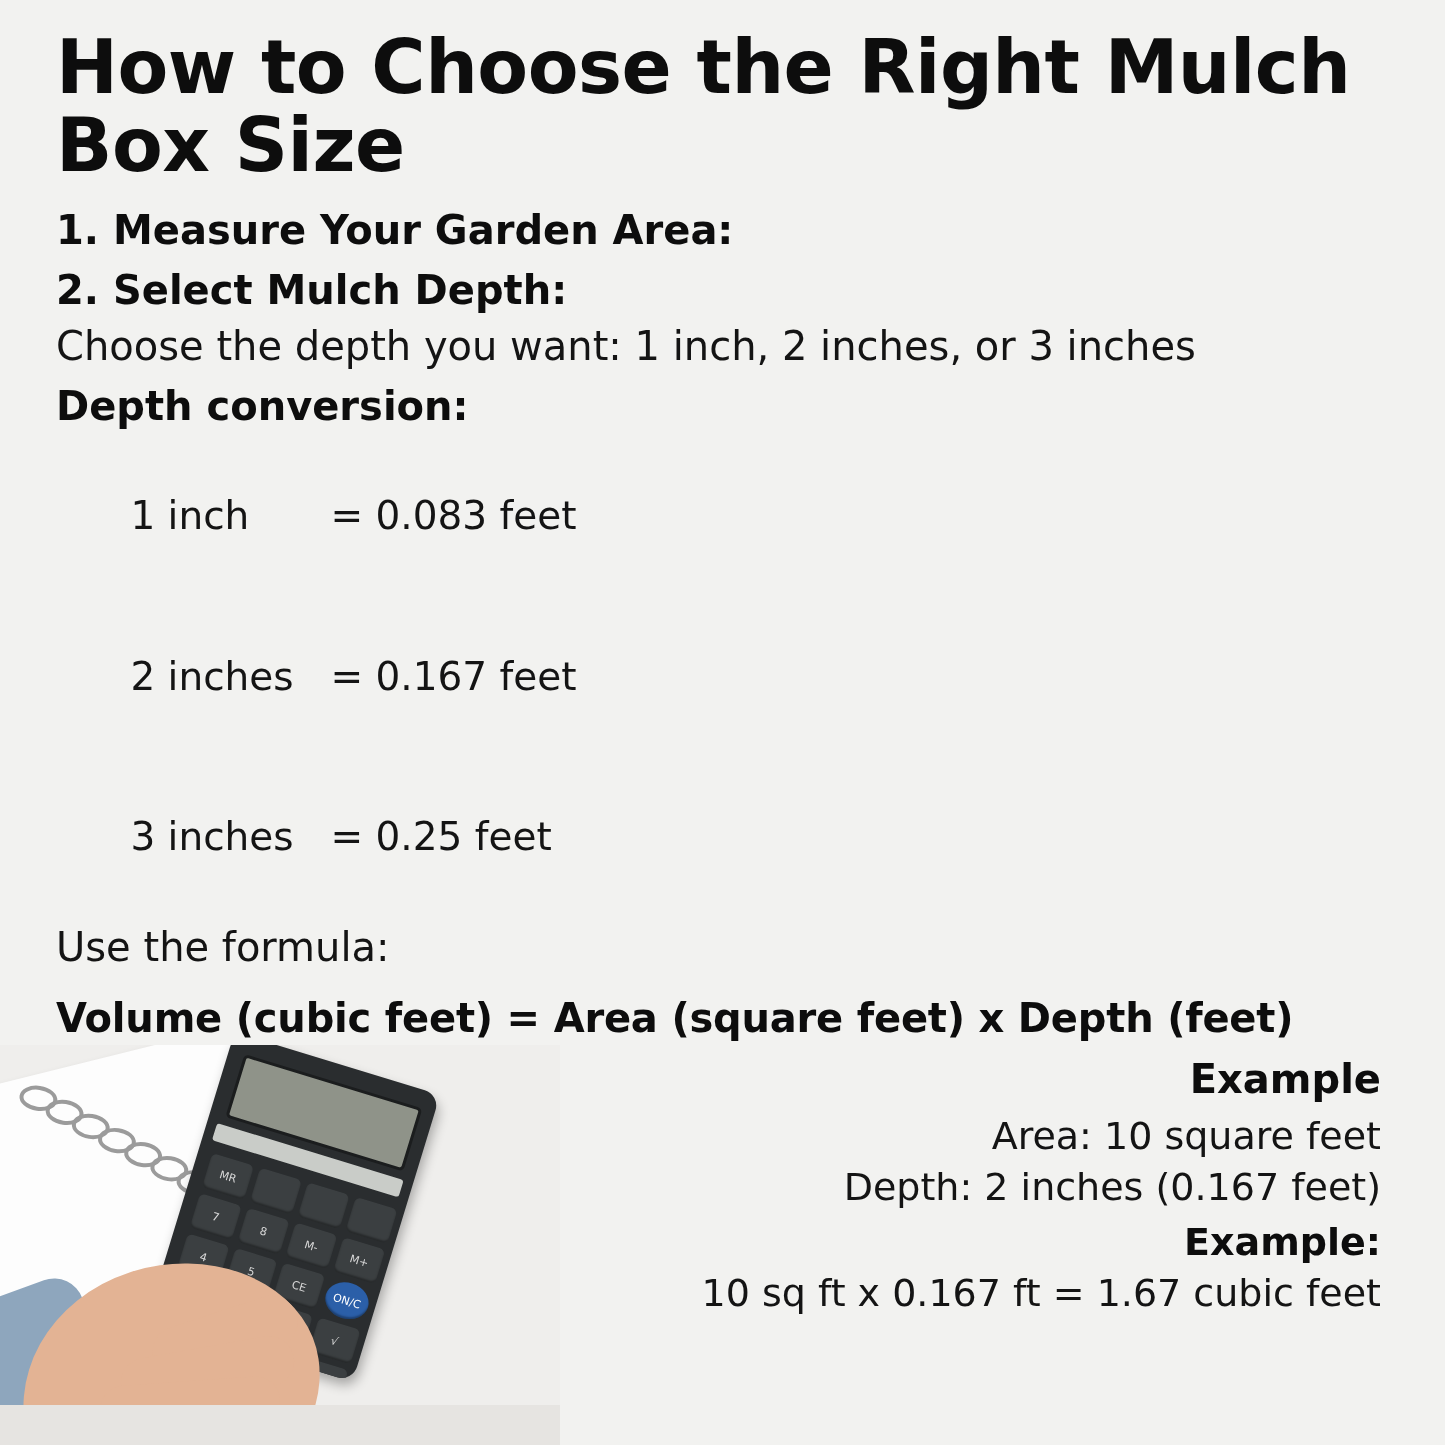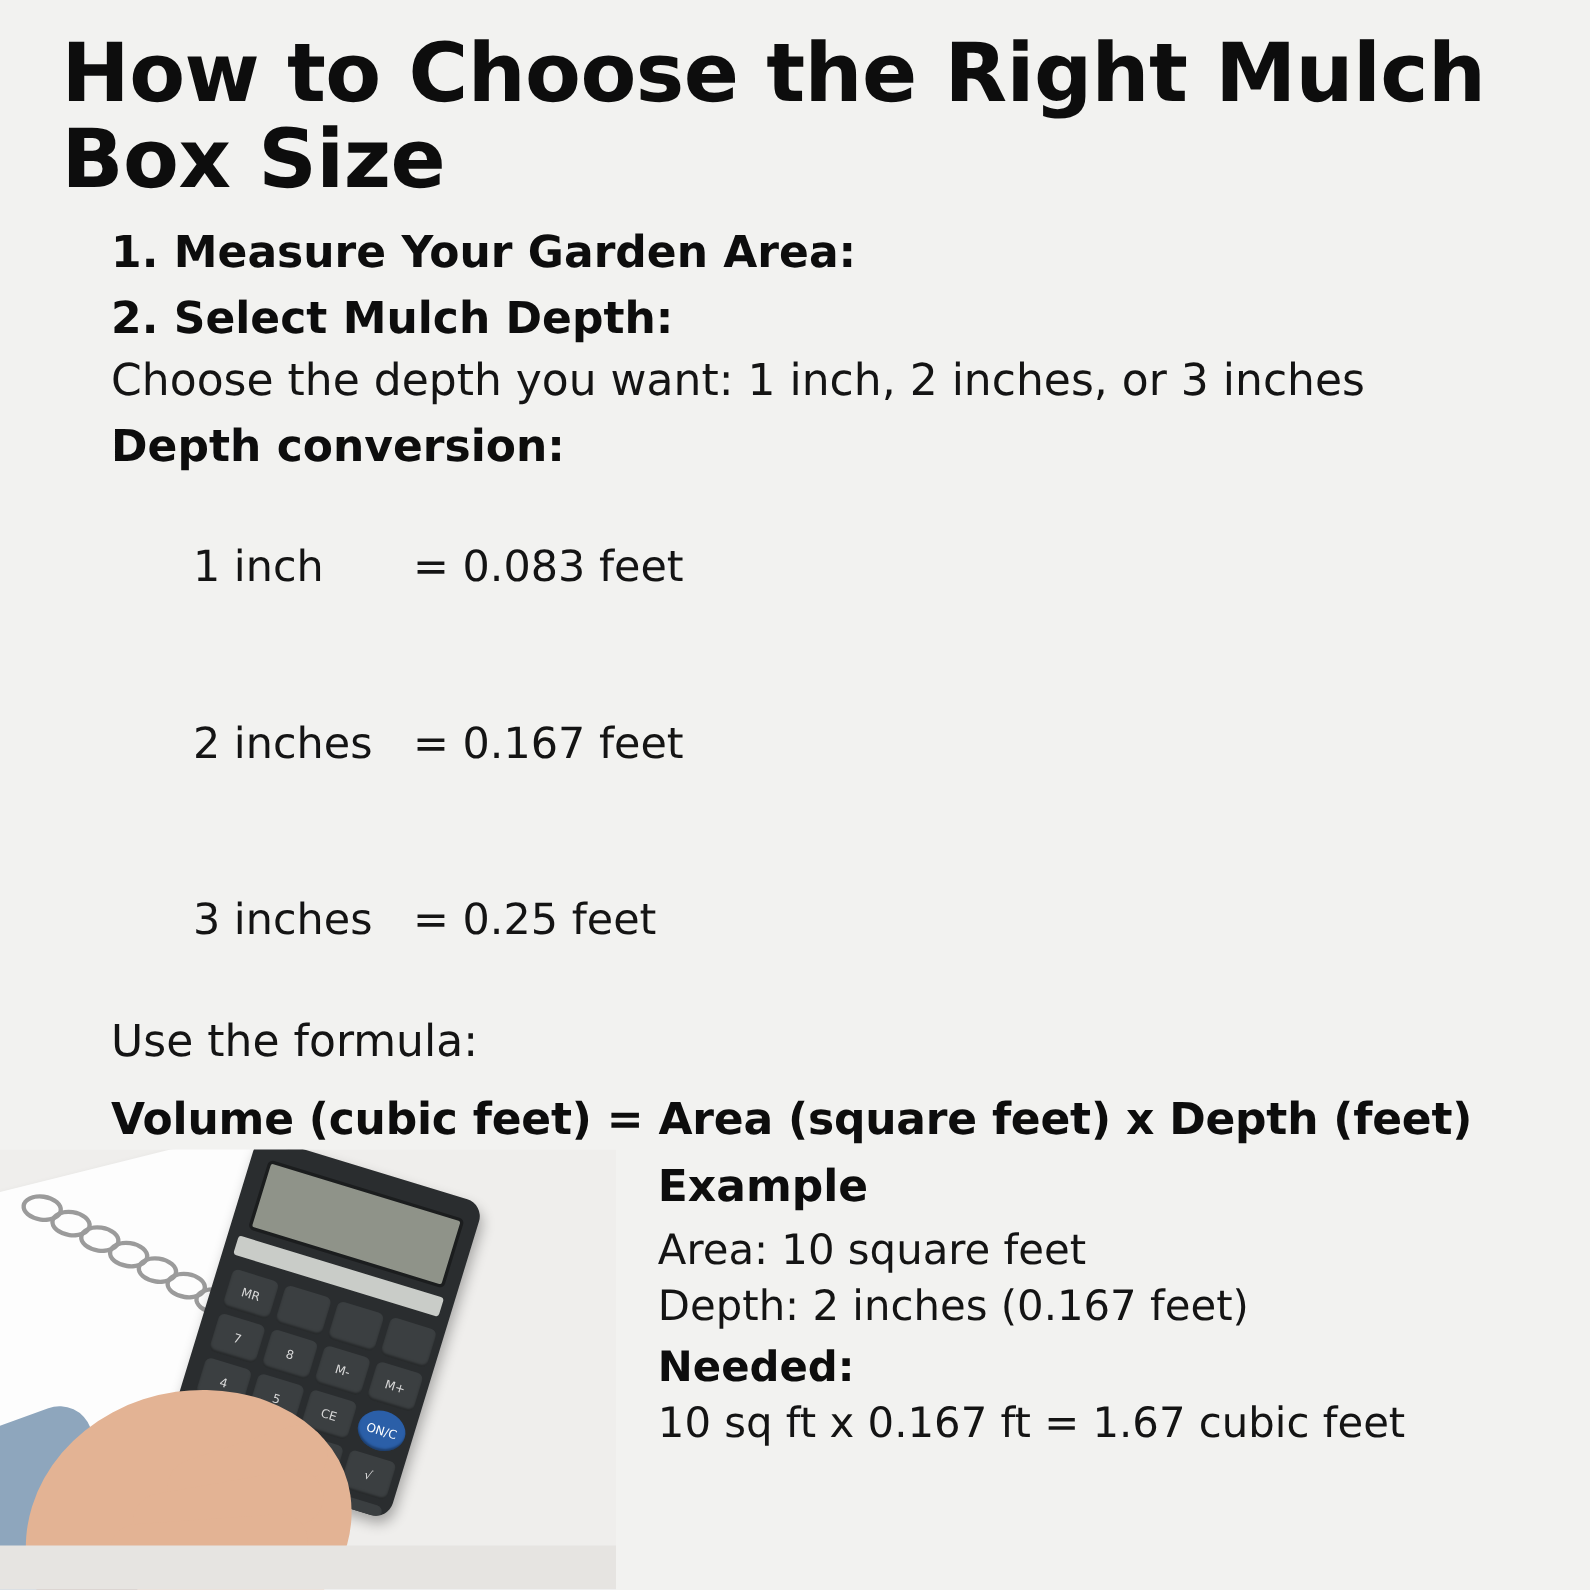--- a/index.html
+++ b/index.html
@@ -26,21 +26,20 @@
     font-size: 74px;
     font-weight: bold;
     line-height: 1.06;
     text-align: left;
     letter-spacing: -0.5px;
     margin: 0 0 8px 0;
     color: #0d0d0d;
   }
   .steps {
     margin-top: 18px;
-    margin-left: 45px;
   }
   .step-head {
     font-size: 40px;
     font-weight: bold;
     line-height: 1.35;
     margin: 6px 0 2px 0;
     color: #0d0d0d;
   }
   .step-body {
     font-size: 40px;
@@ -72,24 +71,24 @@
   
   .bottom {
     position: absolute;
     left: 0;
     right: 0;
     bottom: 0;
     height: 400px;
   }
   .example {
     position: absolute;
-    right: 47px;
+    right: 64px;
     top: 8px;
     width: 800px;
-    text-align: left;
+    text-align: right;
   }
   .example-title {
     font-size: 40px;
     font-weight: bold;
     line-height: 1.3;
     margin-bottom: 6px;
     color: #0d0d0d;
   }
   .example-line {
     font-size: 38px;
@@ -328,18 +327,18 @@
         <div class="finger f2"></div>
         <div class="finger f3"></div>
       </div>
       <div class="table-edge"></div>
     </div>
 
     <div class="example">
       <div class="example-title">Example</div>
       <div class="example-line">Area: 10 square feet</div>
       <div class="example-line">Depth: 2 inches (0.167 feet)</div>
-      <div class="example-sub">Needed:</div>
+      <div class="example-sub">Example:</div>
       <div class="example-line">10 sq ft x 0.167 ft = 1.67 cubic feet</div>
     </div>
 
   </div>
 </div>
 
 </body></html>

